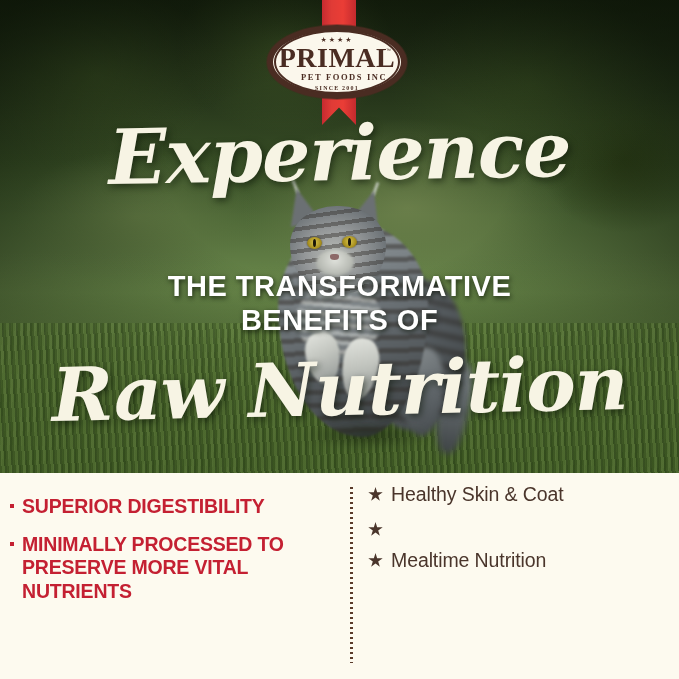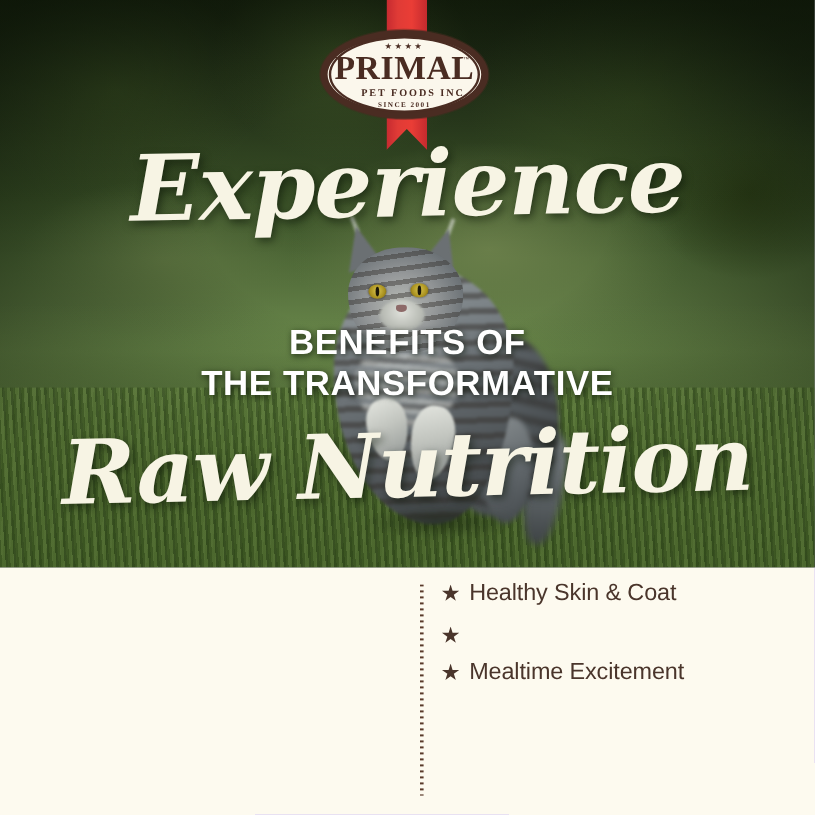--- a/index.html
+++ b/index.html
@@ -481,39 +481,49 @@
       <div class="logo-stars">★★★★</div>
       <div class="logo-primal">PRIMAL</div>
       <div class="logo-tm">™</div>
       <div class="logo-sub">PET FOODS INC.</div>
       <div class="logo-since">SINCE 2001</div>
     </div>
 
     <div class="headline-script-1">Experience</div>
 
     <div class="headline-block">
+      <div>THE TRANSFORMATIVE</div>
       <div>BENEFITS OF</div>
-      <div>THE TRANSFORMATIVE</div>
     </div>
 
     <div class="headline-script-2">Raw Nutrition</div>
   </div>
 
   <div class="panel"></div>
 
   <div class="divider"></div>
 
+  <div class="col-left">
+    <div class="item-red">
+      <span class="bullet-dot"></span>
+      <span class="red-text">SUPERIOR DIGESTIBILITY</span>
+    </div>
+    <div class="item-red">
+      <span class="bullet-dot"></span>
+      <span class="red-text">MINIMALLY PROCESSED TO PRESERVE MORE VITAL NUTRIENTS</span>
+    </div>
+  </div>
 
   <div class="col-right">
     <div class="item-star">
       <span class="bullet-star"></span>
       <span class="brown-text">Healthy Skin &amp; Coat</span>
     </div>
     <div class="item-star">
       <span class="bullet-star"></span>
     </div>
     <div class="item-star">
       <span class="bullet-star"></span>
-      <span class="brown-text">Mealtime Excitement</span>
+      <span class="brown-text">Mealtime Nutrition</span>
     </div>
   </div>
 
 </div>
 
 </body></html>

